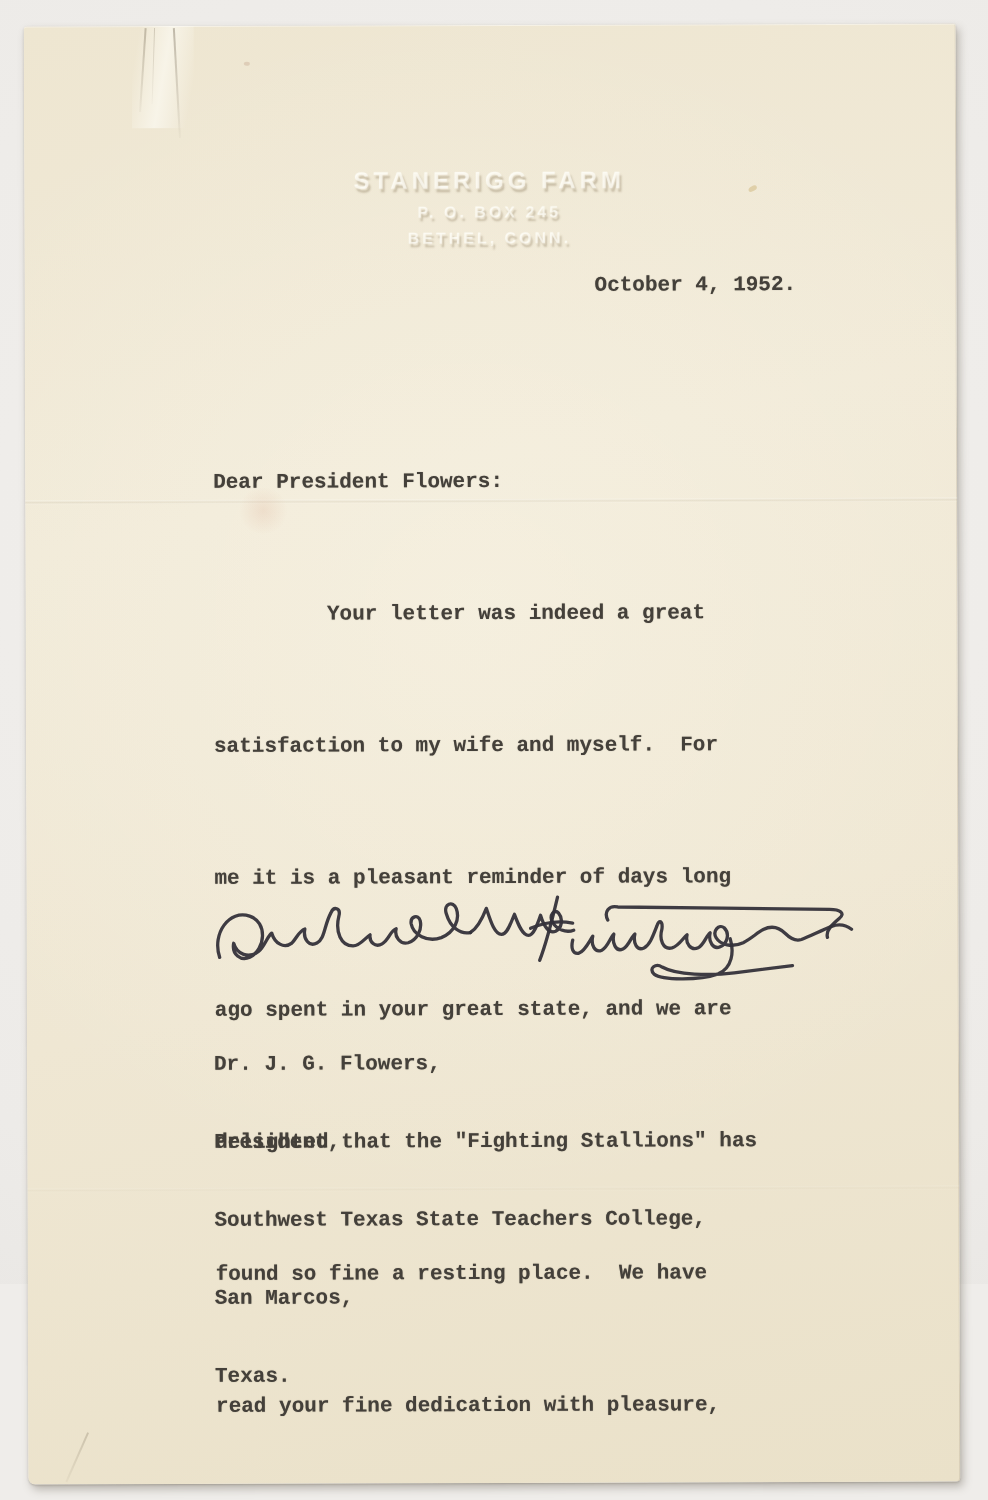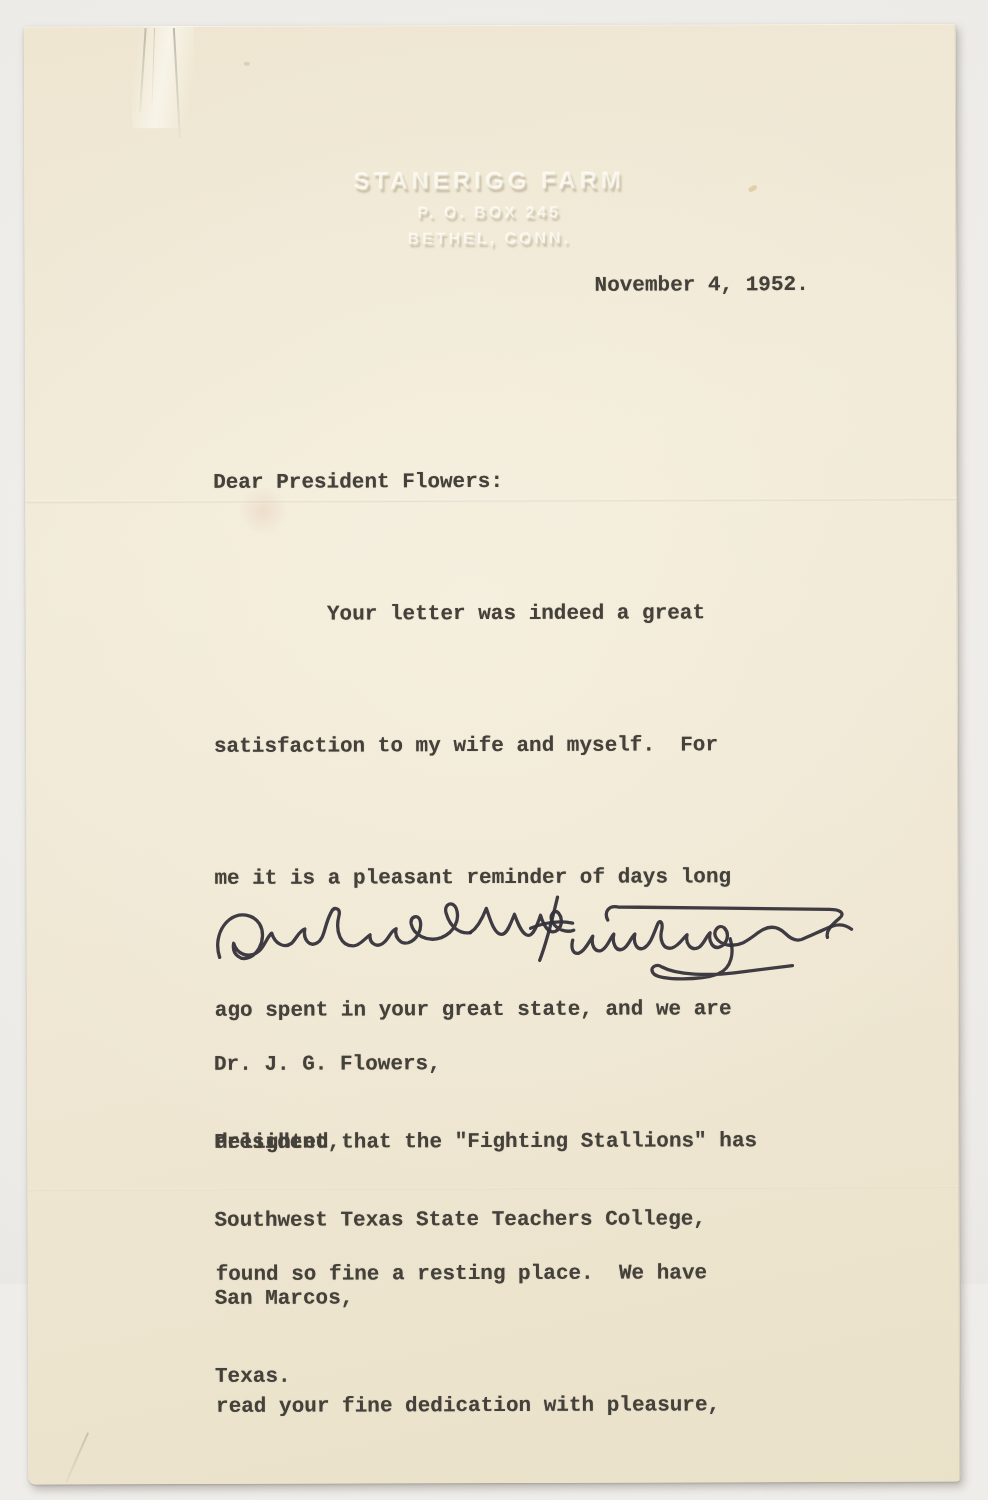--- a/index.html
+++ b/index.html
@@ -113,21 +113,21 @@
     <div class="stain-pink"></div>
     <div class="fleck-1"></div>
     <div class="fleck-2"></div>
 
     <div class="letterhead">
       <div class="letterhead-line-1">STANERIGG FARM</div>
       <div class="letterhead-line-2">P. O. BOX 245</div>
       <div class="letterhead-line-3">BETHEL, CONN.</div>
     </div>
 
-    <div class="type date-block">November 4, 1952.</div>
+    <div class="type date-block">October 4, 1952.</div>
 
     <div class="type body-block">
       <div>Dear President Flowers:</div>
       <div>         Your letter was indeed a great</div>
       <div>satisfaction to my wife and myself.  For</div>
       <div>me it is a pleasant reminder of days long</div>
       <div>ago spent in your great state, and we are</div>
       <div>delighted that the "Fighting Stallions" has</div>
       <div>found so fine a resting place.  We have</div>
       <div>read your fine dedication with pleasure,</div>

